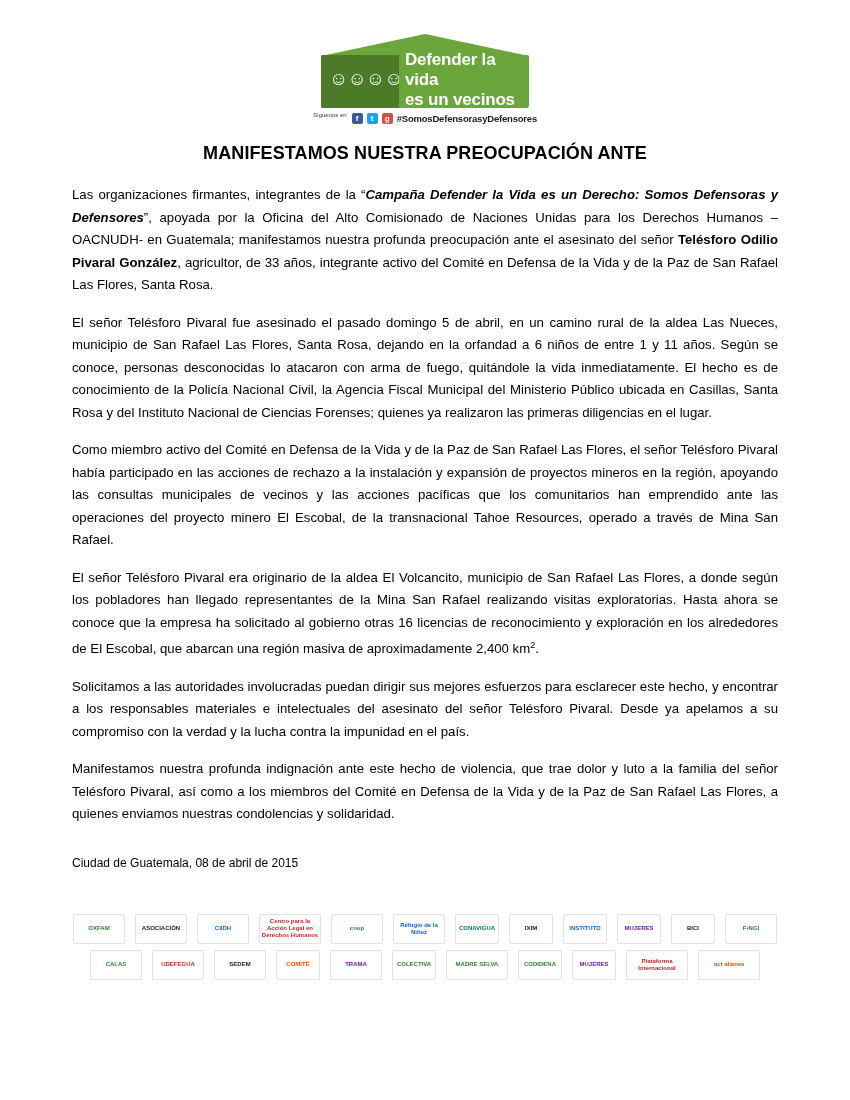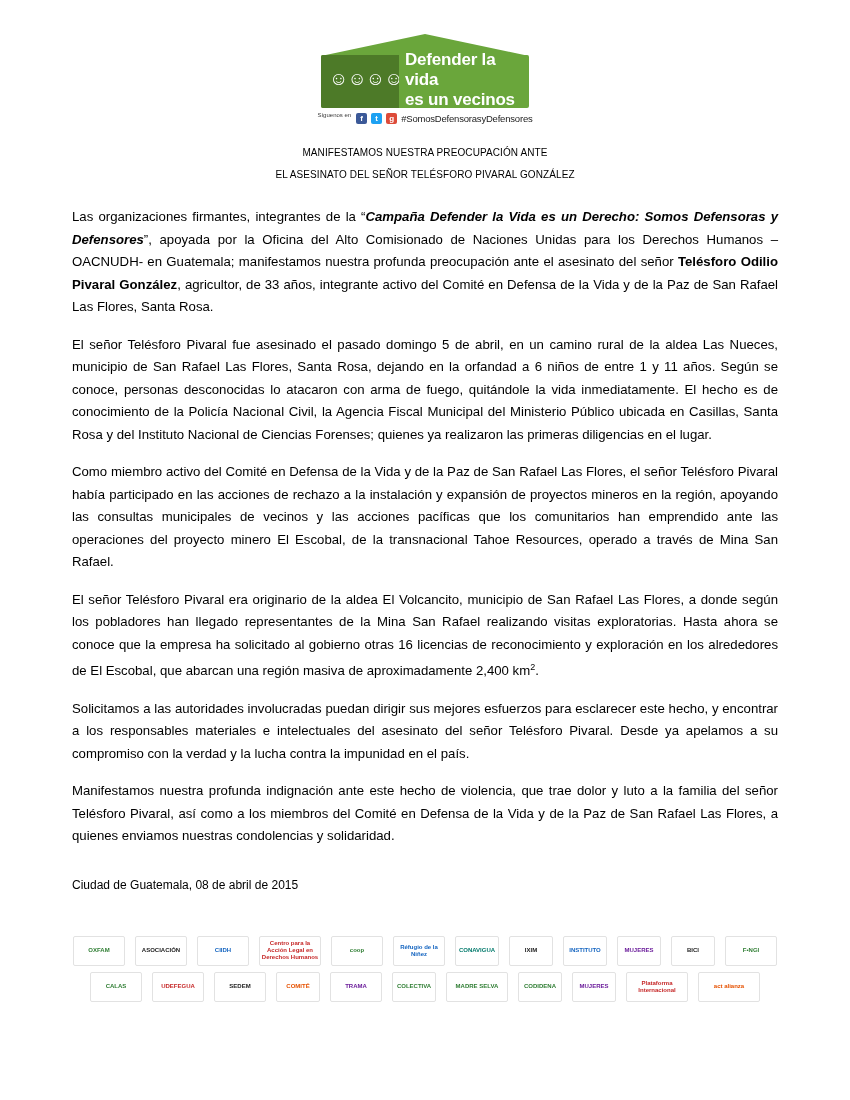--- a/index.html
+++ b/index.html
@@ -102,31 +102,31 @@
     font-weight: bold;
     display: inline-flex;
     align-items: center;
     justify-content: center;
   }
   .sq.fb { background: #3b5998; }
   .sq.tw { background: #1da1f2; }
   .sq.gp { background: #dd4b39; }
   .hashtag {
     font-size: 9.5px;
-    font-weight: normal;
+    font-weight: bold;
     color: #1b1b1b;
     letter-spacing: -0.2px;
   }
 
   
   h1.doc-title {
     margin: 0 0 20px 0;
-    font-size: 10px;
+    font-size: 18px;
     line-height: 22px;
-    font-weight: normal;
+    font-weight: bold;
     text-align: center;
     letter-spacing: 0.1px;
   }
   h1.doc-title span { display: block; }
 
   
   p.body {
     margin: 0 0 15px 0;
     font-size: 13.2px;
     line-height: 22.5px;
@@ -208,21 +208,20 @@
       <span class="siguenos">Síguenos en</span>
       <span class="sq fb">f</span>
       <span class="sq tw">t</span>
       <span class="sq gp">g</span>
       <span class="hashtag">#SomosDefensorasyDefensores</span>
     </div>
   </div>
 
   <h1 class="doc-title">
     <span>MANIFESTAMOS NUESTRA PREOCUPACIÓN ANTE</span>
-    <span>EL ASESINATO DEL SEÑOR TELÉSFORO PIVARAL GONZÁLEZ</span>
   </h1>
 
   <p class="body"><span>Las organizaciones firmantes, integrantes de la “</span><span class="bi">Campaña Defender la Vida es un Derecho: Somos Defensoras y Defensores</span><span>”, apoyada por la Oficina del Alto Comisionado de Naciones Unidas para los Derechos Humanos –OACNUDH- en Guatemala; manifestamos nuestra profunda preocupación ante el asesinato del señor </span><b>Telésforo Odilio Pivaral González</b><span>, agricultor, de 33 años, integrante activo del Comité en Defensa de la Vida y de la Paz de San Rafael Las Flores, Santa Rosa.</span></p>
 
   <p class="body">El señor Telésforo Pivaral fue asesinado el pasado domingo 5 de abril, en un camino rural de la aldea Las Nueces, municipio de San Rafael Las Flores, Santa Rosa, dejando en la orfandad a 6 niños de entre 1 y 11 años.  Según se conoce, personas desconocidas lo atacaron con arma de fuego, quitándole la vida inmediatamente. El hecho es de conocimiento de la Policía Nacional Civil, la Agencia Fiscal Municipal del Ministerio Público ubicada en Casillas, Santa Rosa y del Instituto Nacional de Ciencias Forenses; quienes ya realizaron las primeras diligencias en el lugar.</p>
 
   <p class="body">Como miembro activo del Comité en Defensa de la Vida y de la Paz de San Rafael Las Flores, el señor Telésforo Pivaral había participado en las acciones de rechazo a la instalación y expansión de proyectos mineros en la región, apoyando las consultas municipales de vecinos y las acciones pacíficas que los comunitarios han emprendido ante las operaciones del proyecto minero El Escobal, de la transnacional Tahoe Resources, operado a través de Mina San Rafael.</p>
 
   <p class="body"><span>El señor Telésforo Pivaral era originario de la aldea El Volcancito, municipio de San Rafael Las Flores, a donde según los pobladores han llegado representantes de la Mina San Rafael realizando visitas exploratorias.  Hasta ahora se conoce que la empresa ha solicitado al gobierno otras 16 licencias de reconocimiento y exploración en los alrededores de El Escobal, que abarcan una región masiva de aproximadamente 2,400 km</span><sup>2</sup><span>.</span></p>
 

